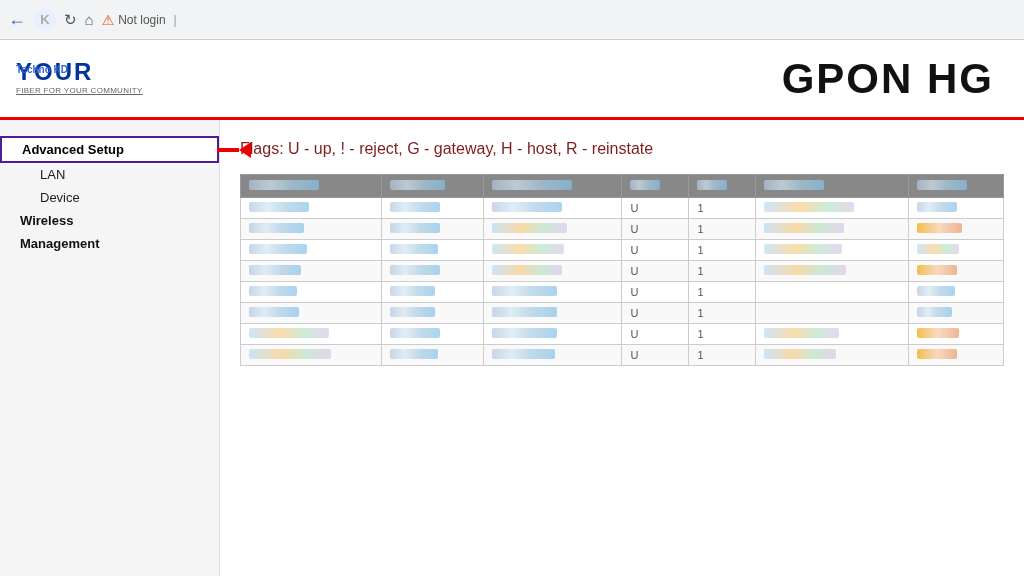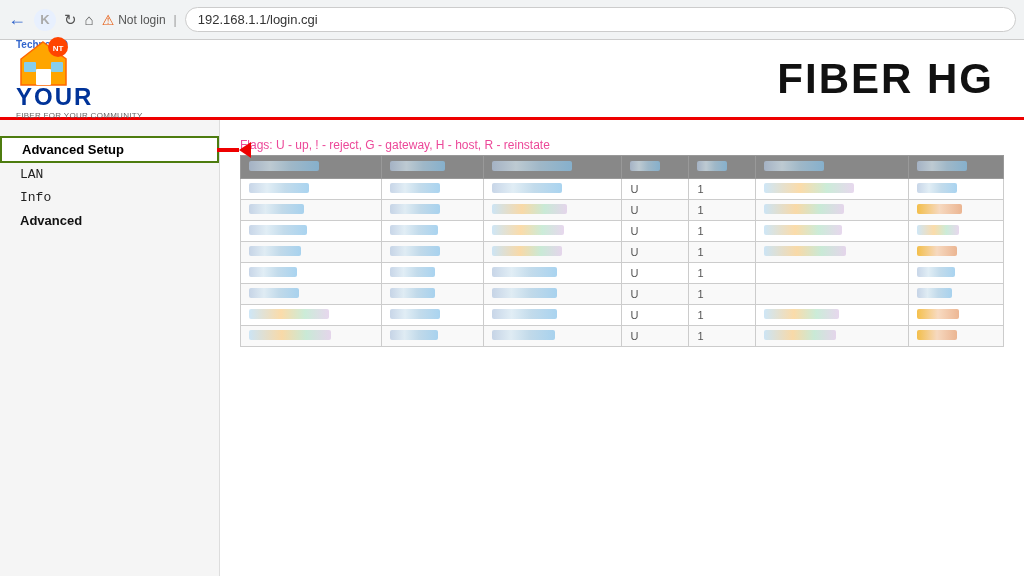--- a/index.html
+++ b/index.html
@@ -87,53 +87,53 @@
       padding: 16px 0;
       font-size: 13px;
     }
     .sidebar-item {
       padding: 4px 20px;
       cursor: pointer;
       color: #222;
     }
     .sidebar-item.active {
       background: #fff;
-      border: 2px solid #4d7c0f;
+      border: 2px solid #4c1d95;
       color: #000;
       font-weight: bold;
       position: relative;
       padding: 4px 20px;
     }
     .sidebar-section-title {
       padding: 4px 20px;
       font-weight: bold;
       color: #111;
       cursor: pointer;
     }
     .sidebar-indent {
-      padding-left: 20px;
-      font-family: Liberation Mono, monospace;
+      padding-left: 40px;
     }
 
     
     .main-content {
       flex: 1;
       padding: 16px 20px;
       overflow-y: auto;
       background: #fff;
     }
     .page-title {
       font-size: 16px;
       font-weight: bold;
       margin-bottom: 10px;
       color: #111;
     }
     .flags-text {
-      font-size: 12px;
-      color: #ec4899;
+      font-size: 16px;
+      color: #7f1d1d;
+      margin-bottom: 12px;
       line-height: 1.6;
     }
 
     
     .route-table {
       width: 100%;
       border-collapse: collapse;
       font-size: 11px;
     }
     .route-table th {
@@ -198,71 +198,54 @@
     <span style="font-size:18px; color:#3366cc; font-weight:bold;">←</span>
   </button>
   <span style="font-size:13px; color:#aaa; font-weight:bold; background:#e8f0fe; border-radius:50%; width:22px;height:22px;display:flex;align-items:center;justify-content:center;">K</span>
   <button class="browser-reload-btn">↻</button>
   <button class="browser-home-btn">⌂</button>
   <div class="browser-security">
     <span class="warning-icon">⚠</span>
     <span>Not login</span>
   </div>
   <span class="browser-security" style="color:#999;">|</span>
-  <div class="address-bar">
-    <span>192.168.1.1/login.cgi</span>
-  </div>
 </div>
 
 <div class="page-wrapper">
 
   <div class="header">
     <div class="logo-area">
       <div style="position:relative; display:flex; flex-direction:column; align-items:flex-start;">
         <span class="techno-kd">Techno KD</span>
-        <div class="logo-house-wrapper">
-          
-          <svg width="55" height="50" viewBox="0 0 55 50">
-
-            <polygon points="27,5 50,22 50,48 5,48 5,22" fill="#ffa500" stroke="#ff6600" stroke-width="1.5"></polygon>
-
-            <rect x="20" y="32" width="15" height="16" fill="#fff" rx="1"></rect>
-
-            <rect x="8" y="25" width="12" height="10" fill="#87ceeb" rx="1"></rect>
-            <rect x="35" y="25" width="12" height="10" fill="#87ceeb" rx="1"></rect>
-
-            <circle cx="42" cy="10" r="10" fill="#ff4400"></circle>
-            <text x="42" y="14" text-anchor="middle" fill="white" font-size="8" font-weight="bold">NT</text>
-          </svg>
-        </div>
         <div style="margin-top:-4px;">
           <span style="font-size:24px; font-weight:900; color:#003399; letter-spacing:2px;">YOUR</span>
         </div>
-        <div style="font-size:8px; color:#666; letter-spacing:0.3px;">FIBER FOR YOUR COMMUNITY</div>
+        <div style="font-size:8px; color:#666; letter-spacing:0.3px;text-decoration:underline;">FIBER FOR YOUR COMMUNITY</div>
       </div>
     </div>
-    <div class="header-title">FIBER HG</div>
+    <div class="header-title">GPON HG</div>
   </div>
 
   <div class="content-area">
 
     <div class="sidebar">
 
       <div style="position:relative;">
         <div class="sidebar-item active">Advanced Setup</div>
 
         <div style="position:absolute; right:-32px; top:50%; transform:translateY(-50%); display:flex; align-items:center;">
           <div style="width:22px; height:4px; background:#e00; display:inline-block;"></div>
           <div style="width:0; height:0; border-top:8px solid transparent; border-bottom:8px solid transparent; border-right:12px solid #e00;"></div>
         </div>
       </div>
 
       <div class="sidebar-item sidebar-indent">LAN</div>
-      <div class="sidebar-item sidebar-indent">Info</div>
-      <div class="sidebar-section-title">Advanced</div>
+      <div class="sidebar-item sidebar-indent">Device</div>
+      <div class="sidebar-section-title">Wireless</div>
+      <div class="sidebar-section-title">Management</div>
     </div>
 
     <div class="main-content">
       <div class="flags-text">
         <span>Flags: U - up, ! - reject, G - gateway, H - host, R - reinstate</span><br>
       </div>
 
       <table class="route-table">
         <thead>
           <tr>

